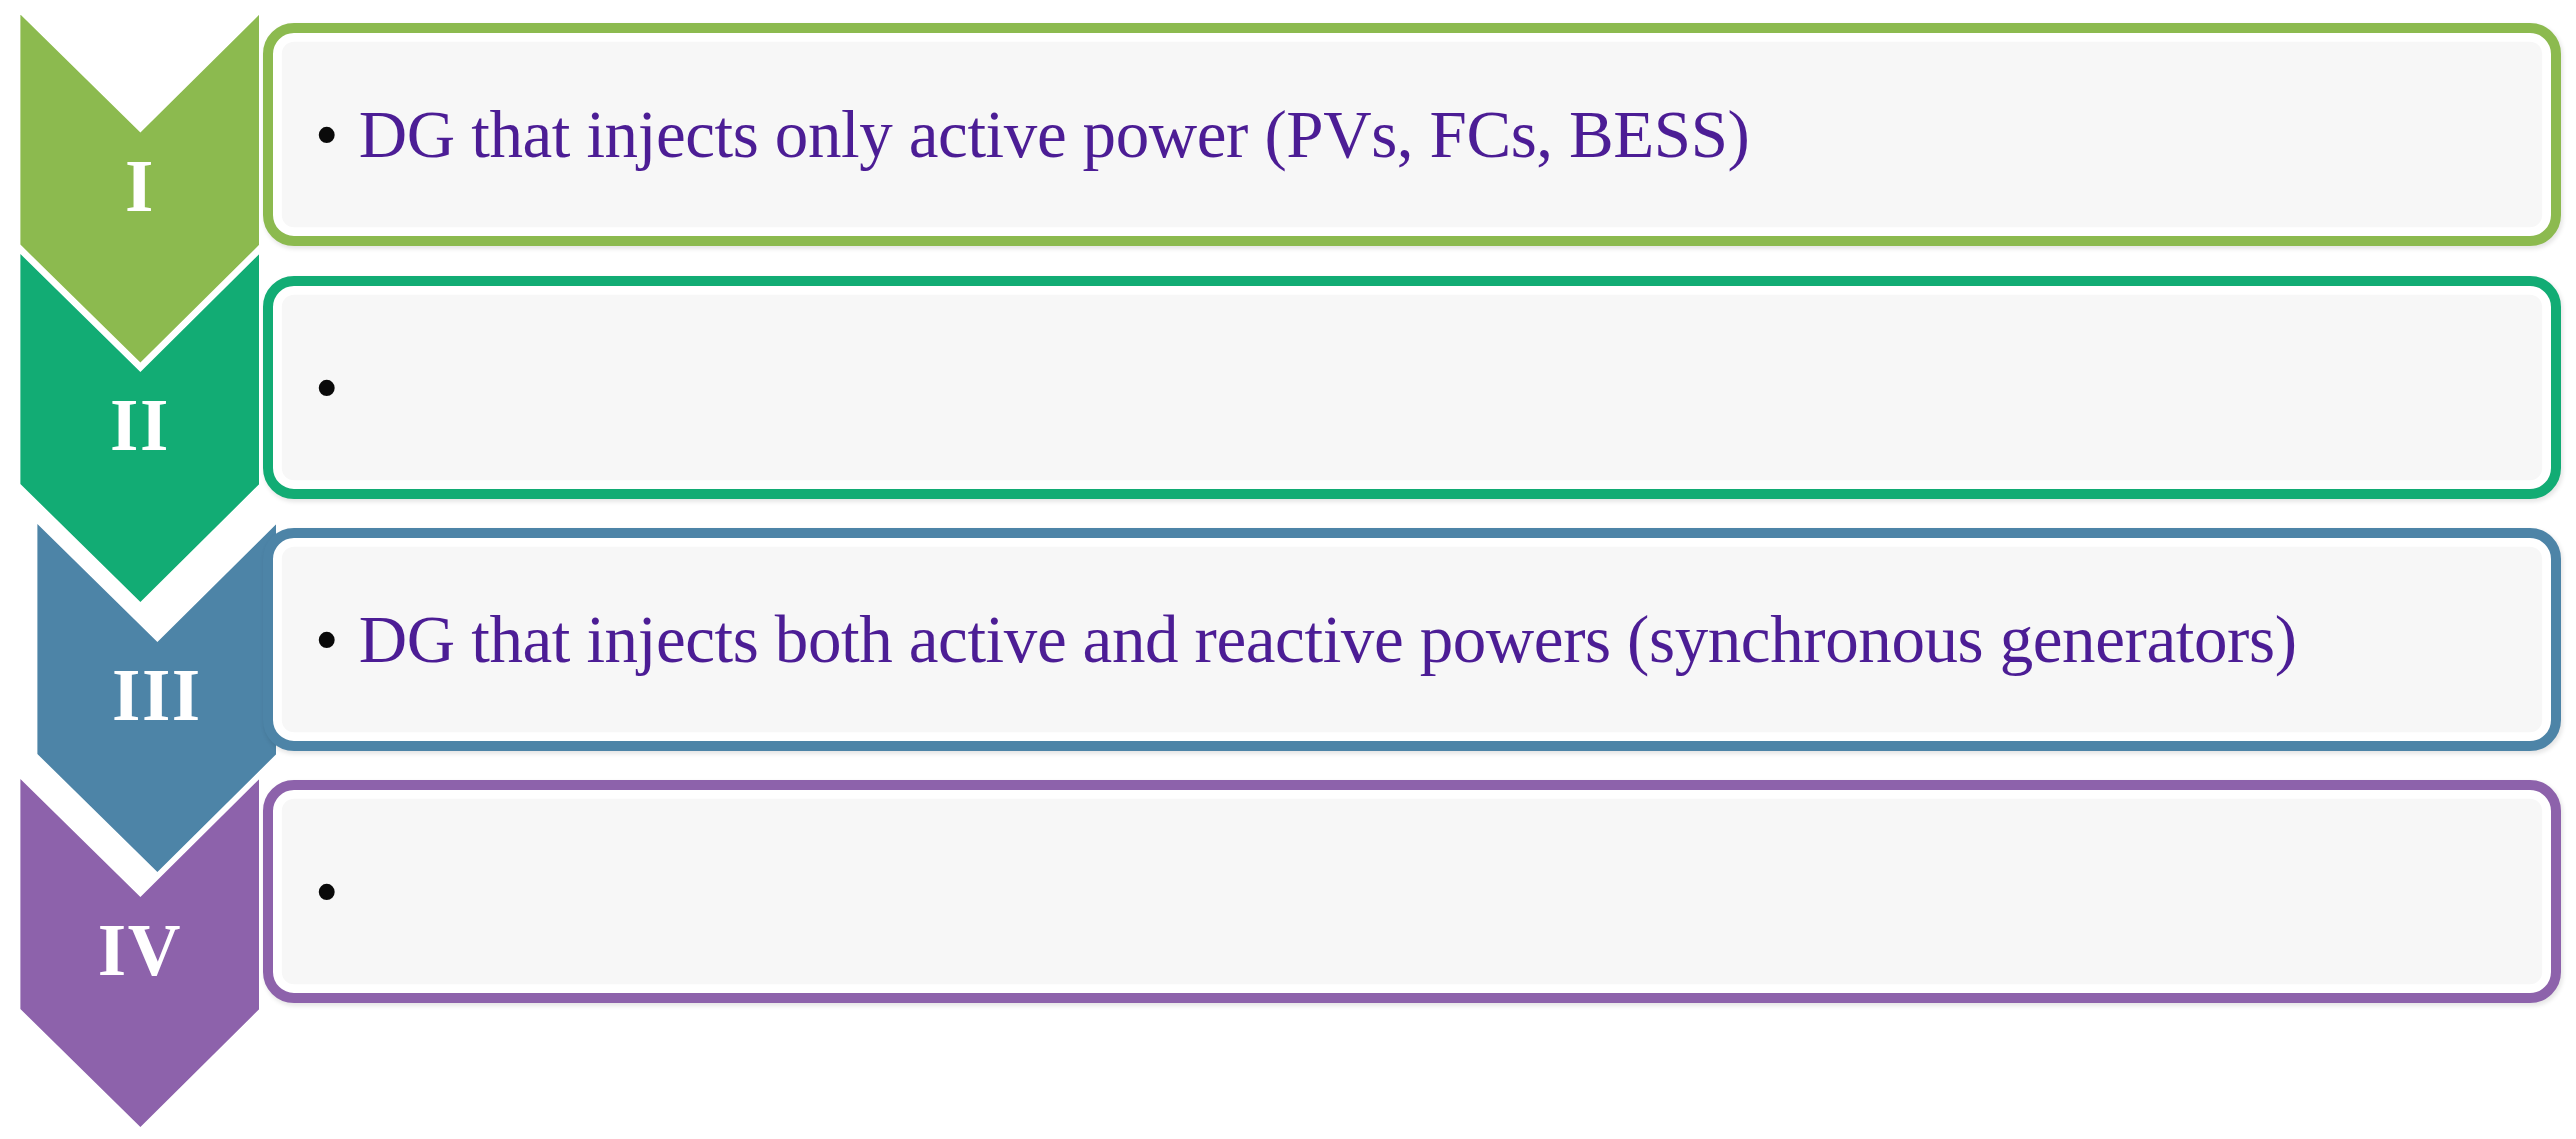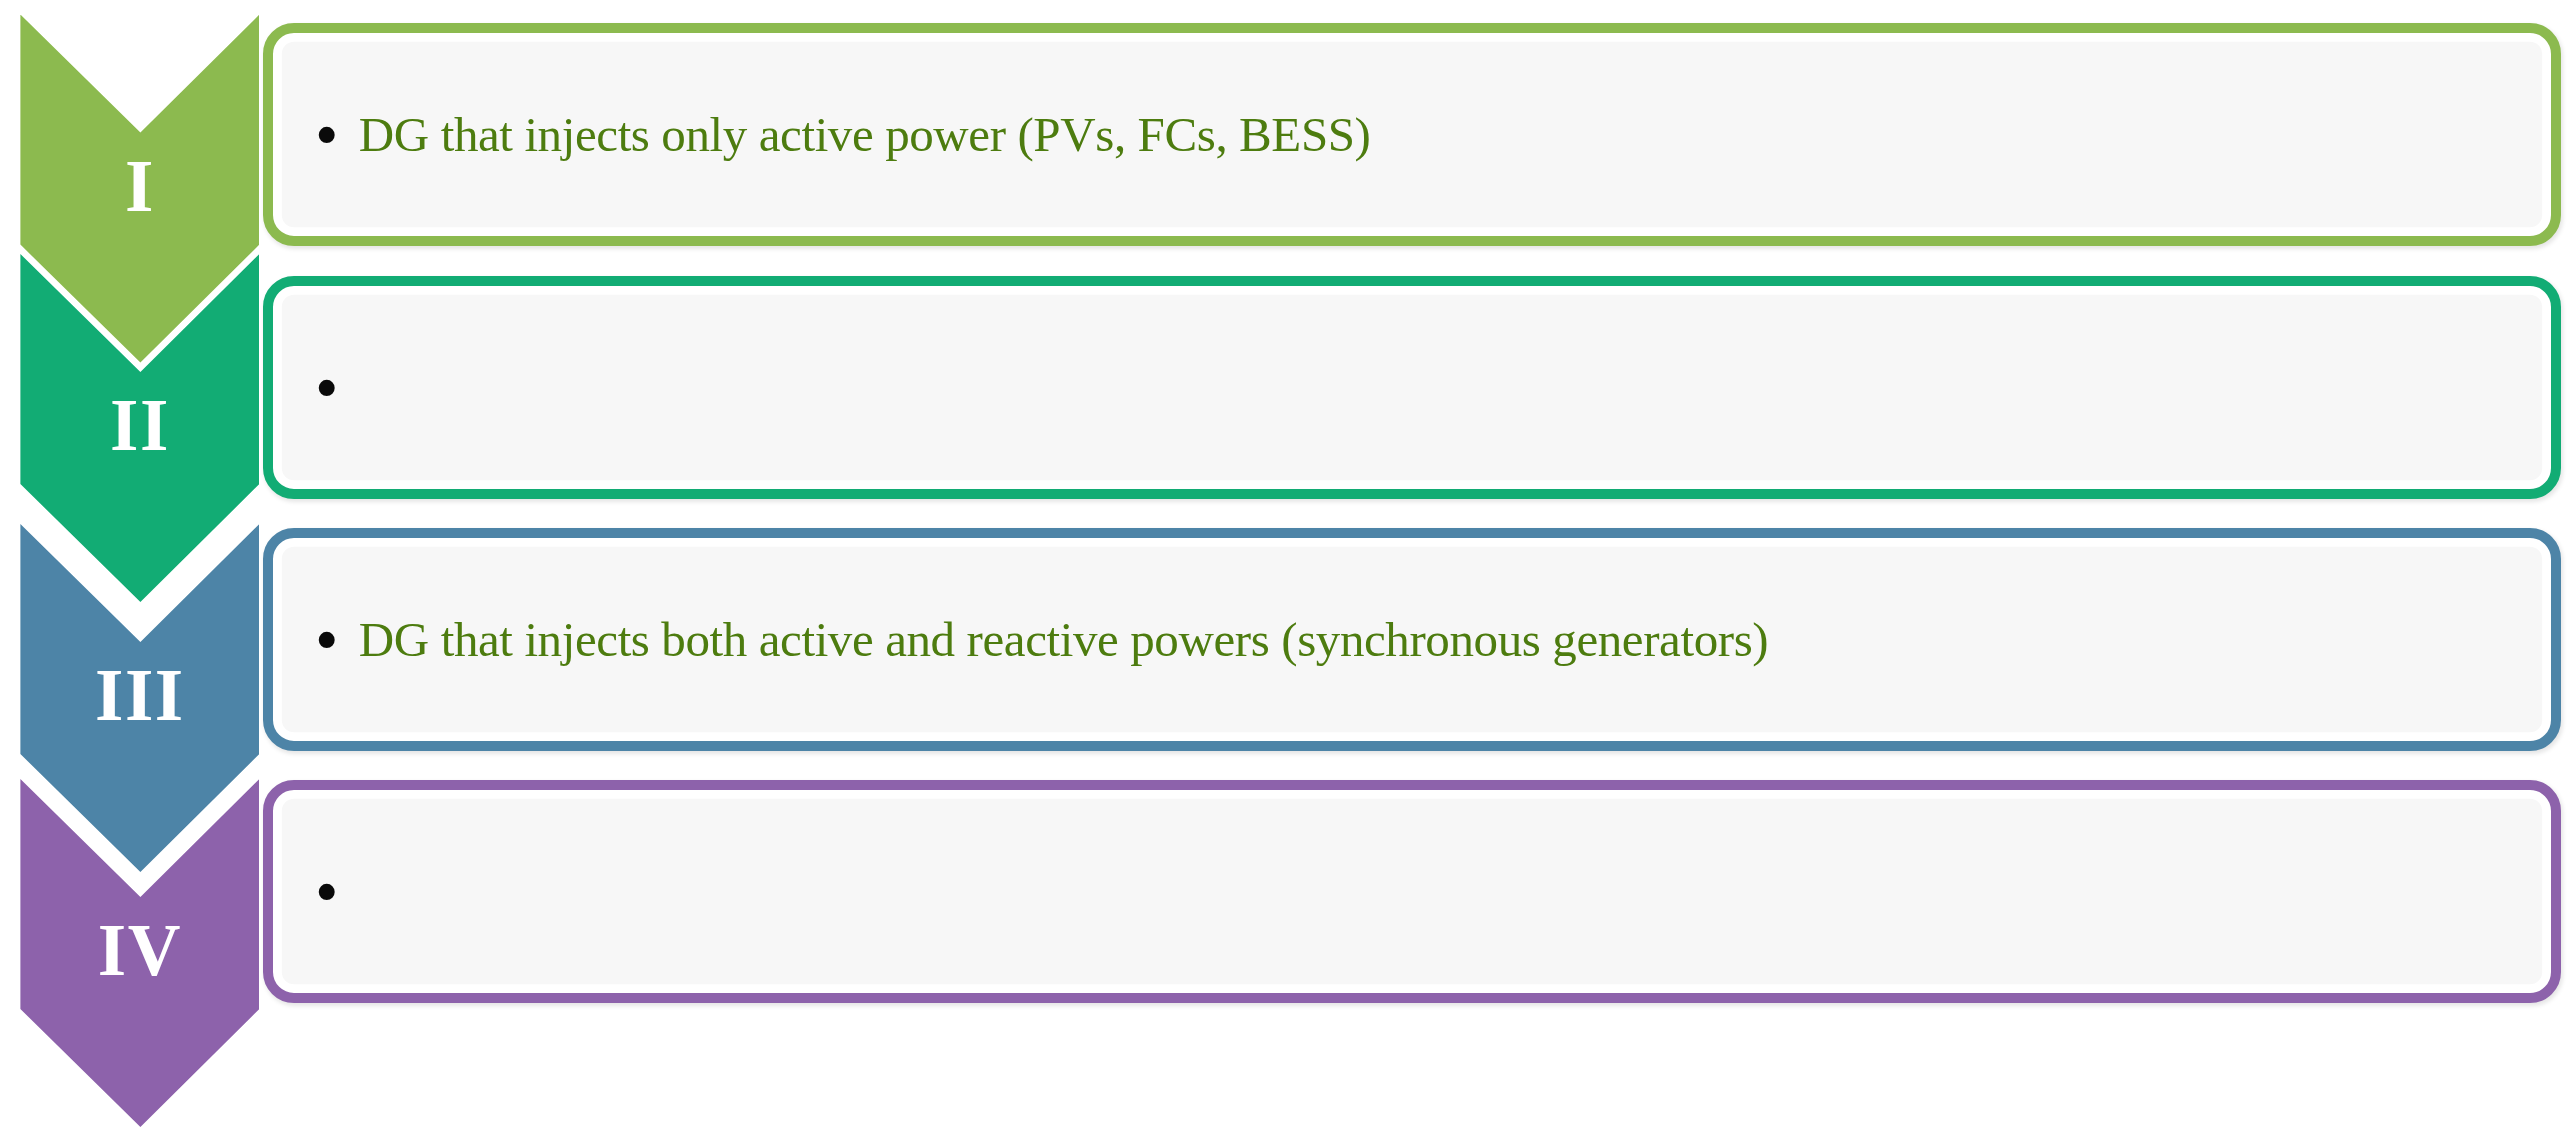--- a/index.html
+++ b/index.html
@@ -55,31 +55,31 @@
     align-items: center;
     padding-left: 42px;
   }
   .box .bullet {
     font-size: 67px;
     color: #0a0a0a;
     margin-right: 20.4px;
     line-height: 1;
   }
   .box .text {
-    font-size: 49px;
-    color: #4d7c0f;
+    font-size: 67px;
+    color: #4c1d95;
     white-space: nowrap;
     letter-spacing: -0.4px;
     line-height: 1;
   }
 
   
   .row[data-row="0"] .chevron { top: 14.6px; }
   .row[data-row="1"] .chevron { top: 254px; }
-  .row[data-row="2"] .chevron { top: 524px; }
+  .row[data-row="2"] .chevron { top: 524px; margin-left: 17px; }
   .row[data-row="3"] .chevron { top: 779px; }
 
   .row[data-row="0"] .box { top: 22.6px; }
   .row[data-row="1"] .box { top: 276px; }
   .row[data-row="2"] .box { top: 528px; }
   .row[data-row="3"] .box { top: 780px; }
 </style>
 </head>
 <body>
 

